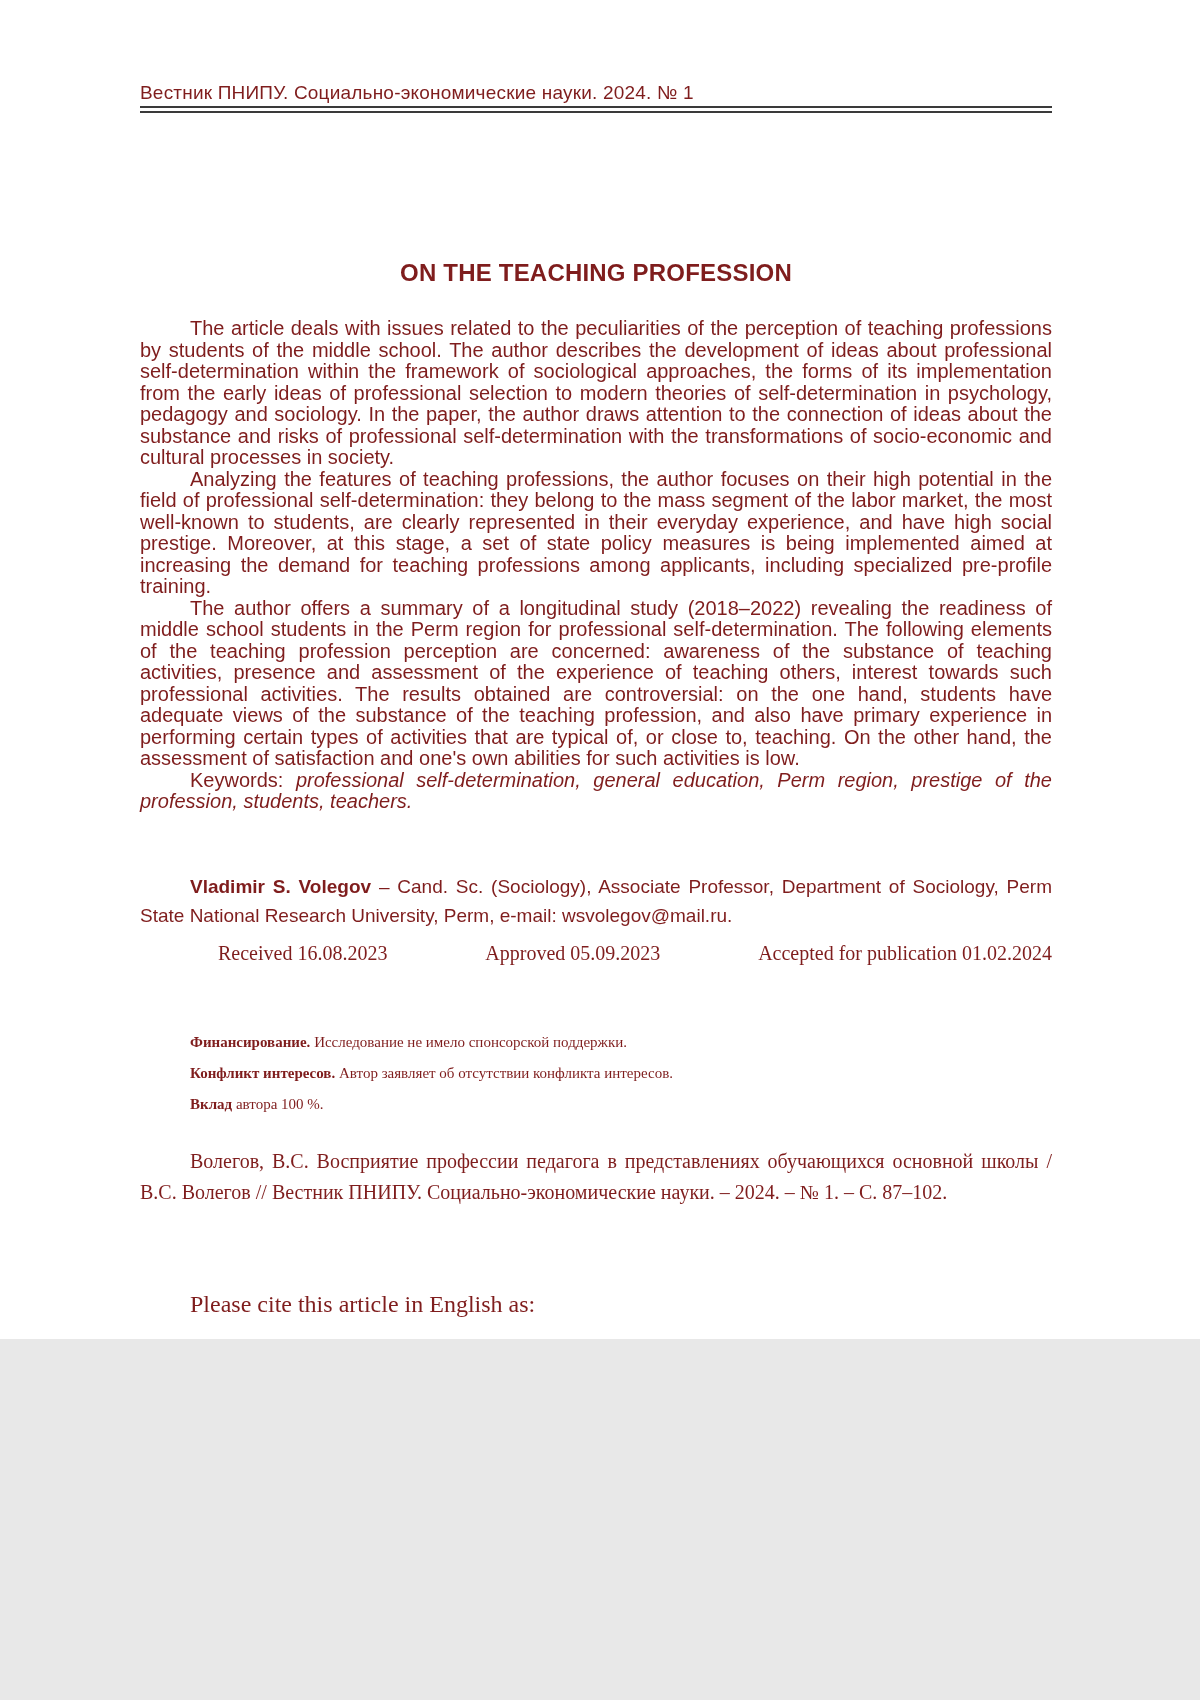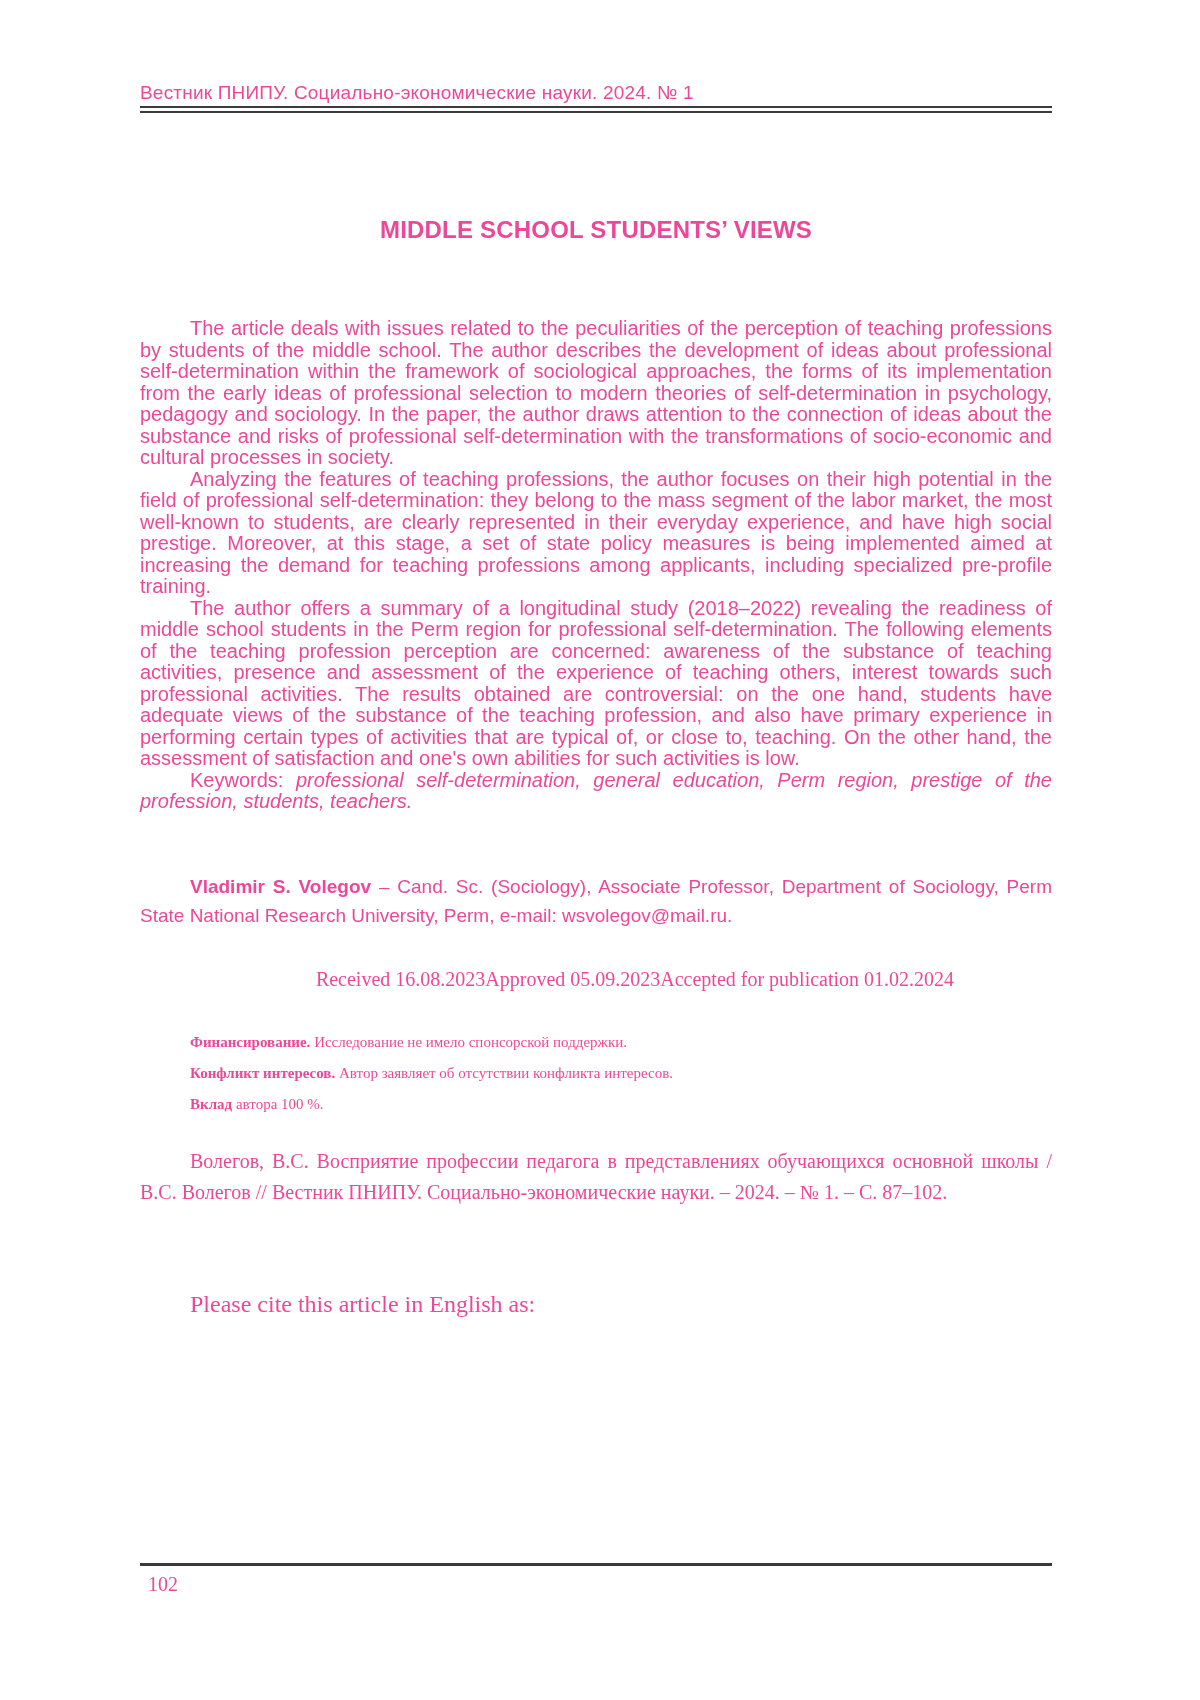--- a/index.html
+++ b/index.html
@@ -1,21 +1,21 @@
 <!DOCTYPE html>
 <html><head>
 <meta charset="utf-8">
 <style>
   html,body{margin:0;padding:0;background:#e8e8e8;}
   .page{
     position:relative;
-    width:1200px;height:1700px;
+    width:1200px;height:1339px;
     background:#ffffff;
     margin:0 auto;
-    color:#ec4899;
+    color:#7f1d1d;
     overflow:hidden;
   }
   .col{position:absolute;left:140px;width:912px;}
   .sans{font-family:"Liberation Sans","DejaVu Sans",sans-serif;}
   .serif{font-family:"Liberation Serif","DejaVu Serif",serif;}
 
   .journal-header{top:82px;font-size:19px;letter-spacing:0.2px;}
   .header-rule{top:106px;height:3px;border-top:2.5px solid #3a3a3a;border-bottom:2.5px solid #3a3a3a;}
 
   .author-line{top:150px;text-align:center;font-weight:bold;font-size:21px;}
@@ -24,21 +24,21 @@
   .title{text-align:center;font-weight:bold;font-size:24px;letter-spacing:0.2px;}
 
   .abstract{top:318px;font-size:20px;line-height:21.5px;text-align:justify;}
   .abstract p{margin:0;text-indent:50px;}
   .it{font-style:italic;}
   .b{font-weight:bold;}
 
   .author-info{top:872px;font-size:19px;line-height:29px;text-align:justify;}
   .author-info p{margin:0;text-indent:50px;}
 
-  .dates-row{top:968px;font-size:20px;display:flex;justify-content:center;padding-left:78px;box-sizing:border-box;}
+  .dates-row{top:942px;font-size:20px;display:flex;justify-content:space-between;padding-left:78px;box-sizing:border-box;}
 
   .statements{top:1027px;font-size:15px;line-height:31px;}
   .statements p{margin:0;text-indent:50px;}
 
   .citation-ru{top:1146px;font-size:20px;line-height:31px;text-align:justify;}
   .citation-ru p{margin:0;text-indent:50px;}
 
   .citation-en{top:1289px;font-size:24px;line-height:31px;text-align:justify;}
   .citation-en p{margin:0;text-indent:50px;}
 
@@ -46,21 +46,21 @@
   .page-number{top:1573px;left:148px;position:absolute;font-size:20px;}
 </style>
 </head>
 <body>
 
 <div class="page">
 
   <div class="col sans journal-header">Вестник ПНИПУ. Социально-экономические науки. 2024. № 1</div>
   <div class="col header-rule"></div>
 
-  <div class="col sans title title-line1">MIDDLE SCHOOL STUDENTS’ VIEWS</div>
+  <div class="col sans title title-line2">ON THE TEACHING PROFESSION</div>
 
   <div class="col sans abstract">
     <p>The article deals with issues related to the peculiarities of the perception of teaching professions by students of the middle school. The author describes the development of ideas about professional self-determination within the framework of sociological approaches, the forms of its implementation from the early ideas of professional selection to modern theories of self-determination in psychology, pedagogy and sociology. In the paper, the author draws attention to the connection of ideas about the substance and risks of professional self-determination with the transformations of socio-economic and cultural processes in society.</p>
     <p>Analyzing the features of teaching professions, the author focuses on their high potential in the field of professional self-determination: they belong to the mass segment of the labor market, the most well-known to students, are clearly represented in their everyday experience, and have high social prestige. Moreover, at this stage, a set of state policy measures is being implemented aimed at increasing the demand for teaching professions among applicants, including specialized pre-profile training.</p>
     <p>The author offers a summary of a longitudinal study (2018–2022) revealing the readiness of middle school students in the Perm region for professional self-determination. The following elements of the teaching profession perception are concerned: awareness of the substance of teaching activities, presence and assessment of the experience of teaching others, interest towards such professional activities. The results obtained are controversial: on the one hand, students have adequate views of the substance of the teaching profession, and also have primary experience in performing certain types of activities that are typical of, or close to, teaching. On the other hand, the assessment of satisfaction and one's own abilities for such activities is low.</p>
     <p><span>Keywords: </span><span class="it">professional self-determination, general education, Perm region, prestige of the profession, students, teachers.</span></p>
   </div>
 
   <div class="col sans author-info">
     <p><span class="b">Vladimir S. Volegov</span><span> – Cand. Sc. (Sociology), Associate Professor, Department of Sociology, Perm State National Research University, Perm, e-mail: wsvolegov@mail.ru.</span></p>

